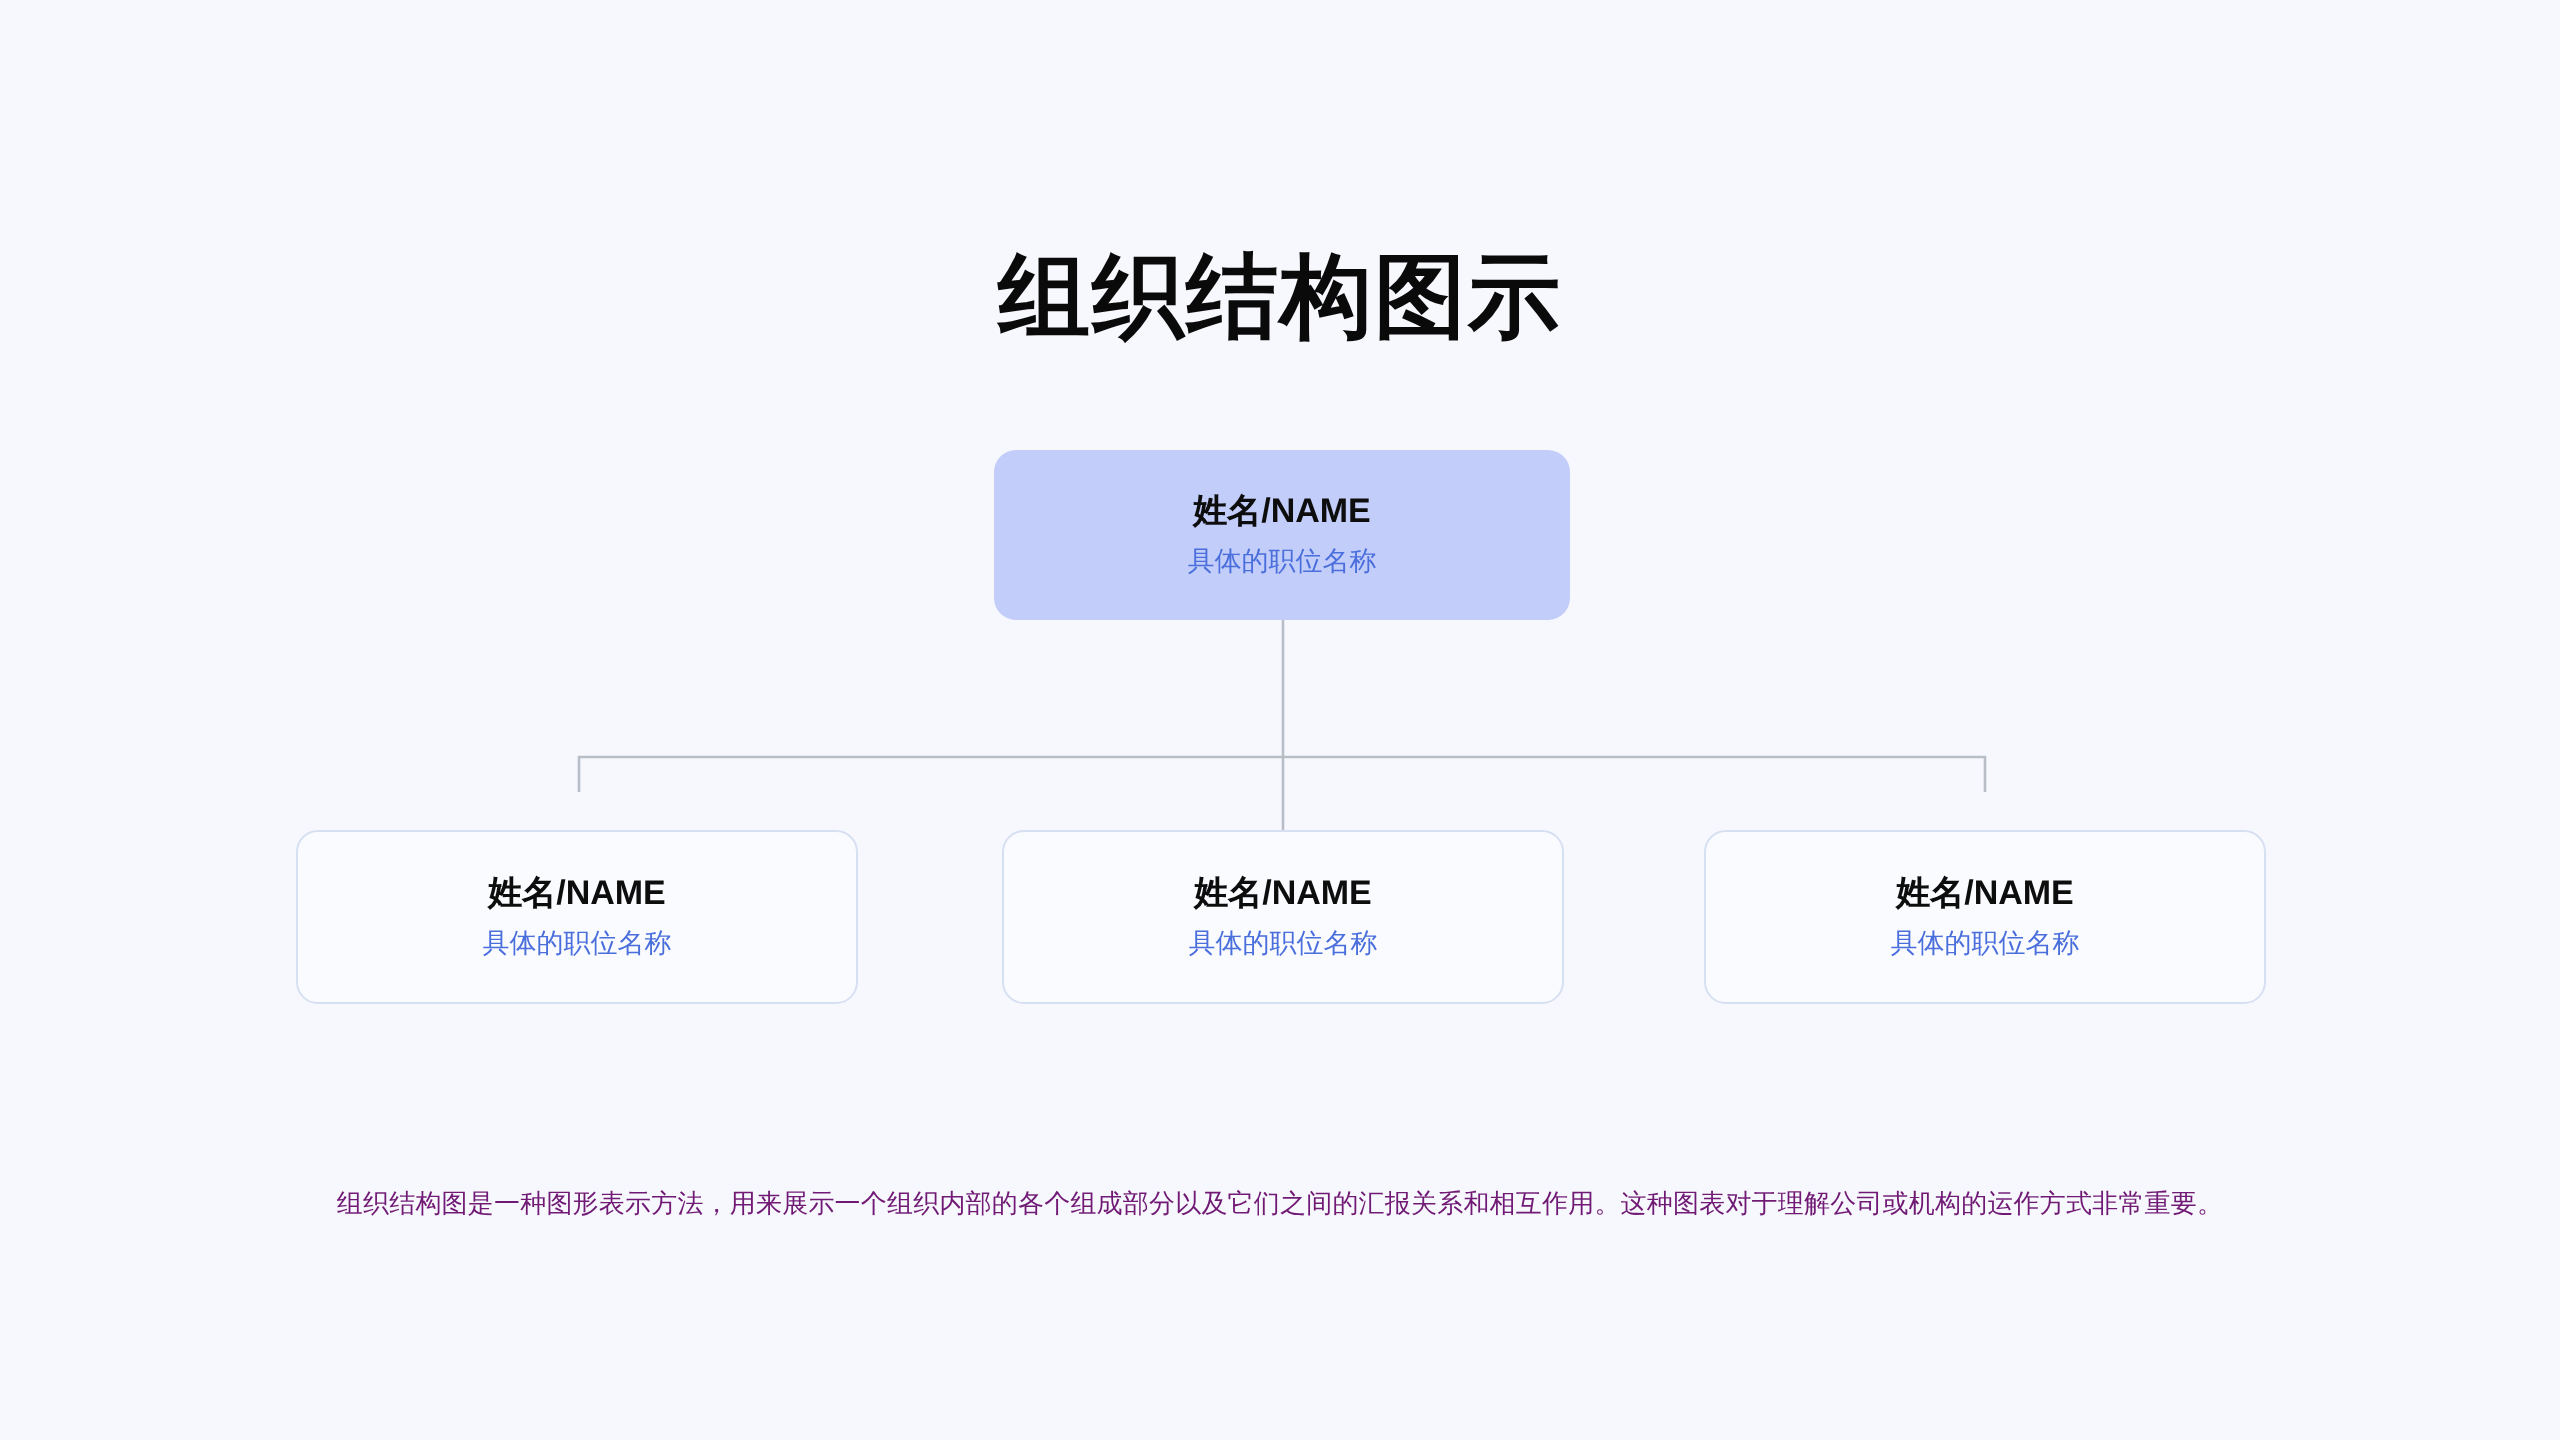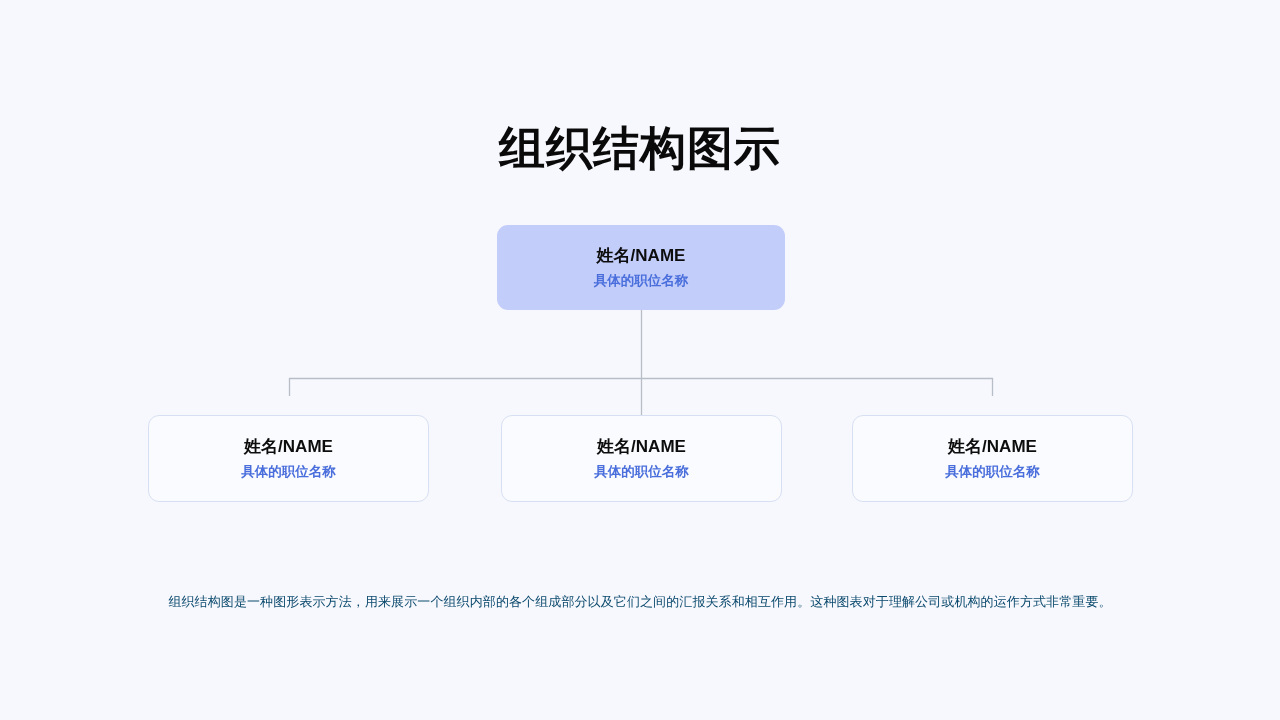--- a/index.html
+++ b/index.html
@@ -81,34 +81,34 @@
     font-size: 17px;
     font-weight: bold;
     color: #0d0d0d;
     line-height: 1.2;
     margin-bottom: 7px;
     text-align: center;
   }
 
   .node-title {
     font-size: 13.5px;
-    font-weight: bold;
+    font-weight: normal;
     color: #4a6fdc;
     line-height: 1.2;
   }
 
   
   .caption {
     position: absolute;
     left: 0;
     top: 592px;
     width: 1280px;
     text-align: center;
     font-size: 13px;
-    color: #0c4a6e;
+    color: #701a75;
     line-height: 1.6;
     letter-spacing: 0.1px;
   }
 </style>
 </head>
 <body>
 
 <div class="slide">
 
   <div class="page-title">组织结构图示</div>

